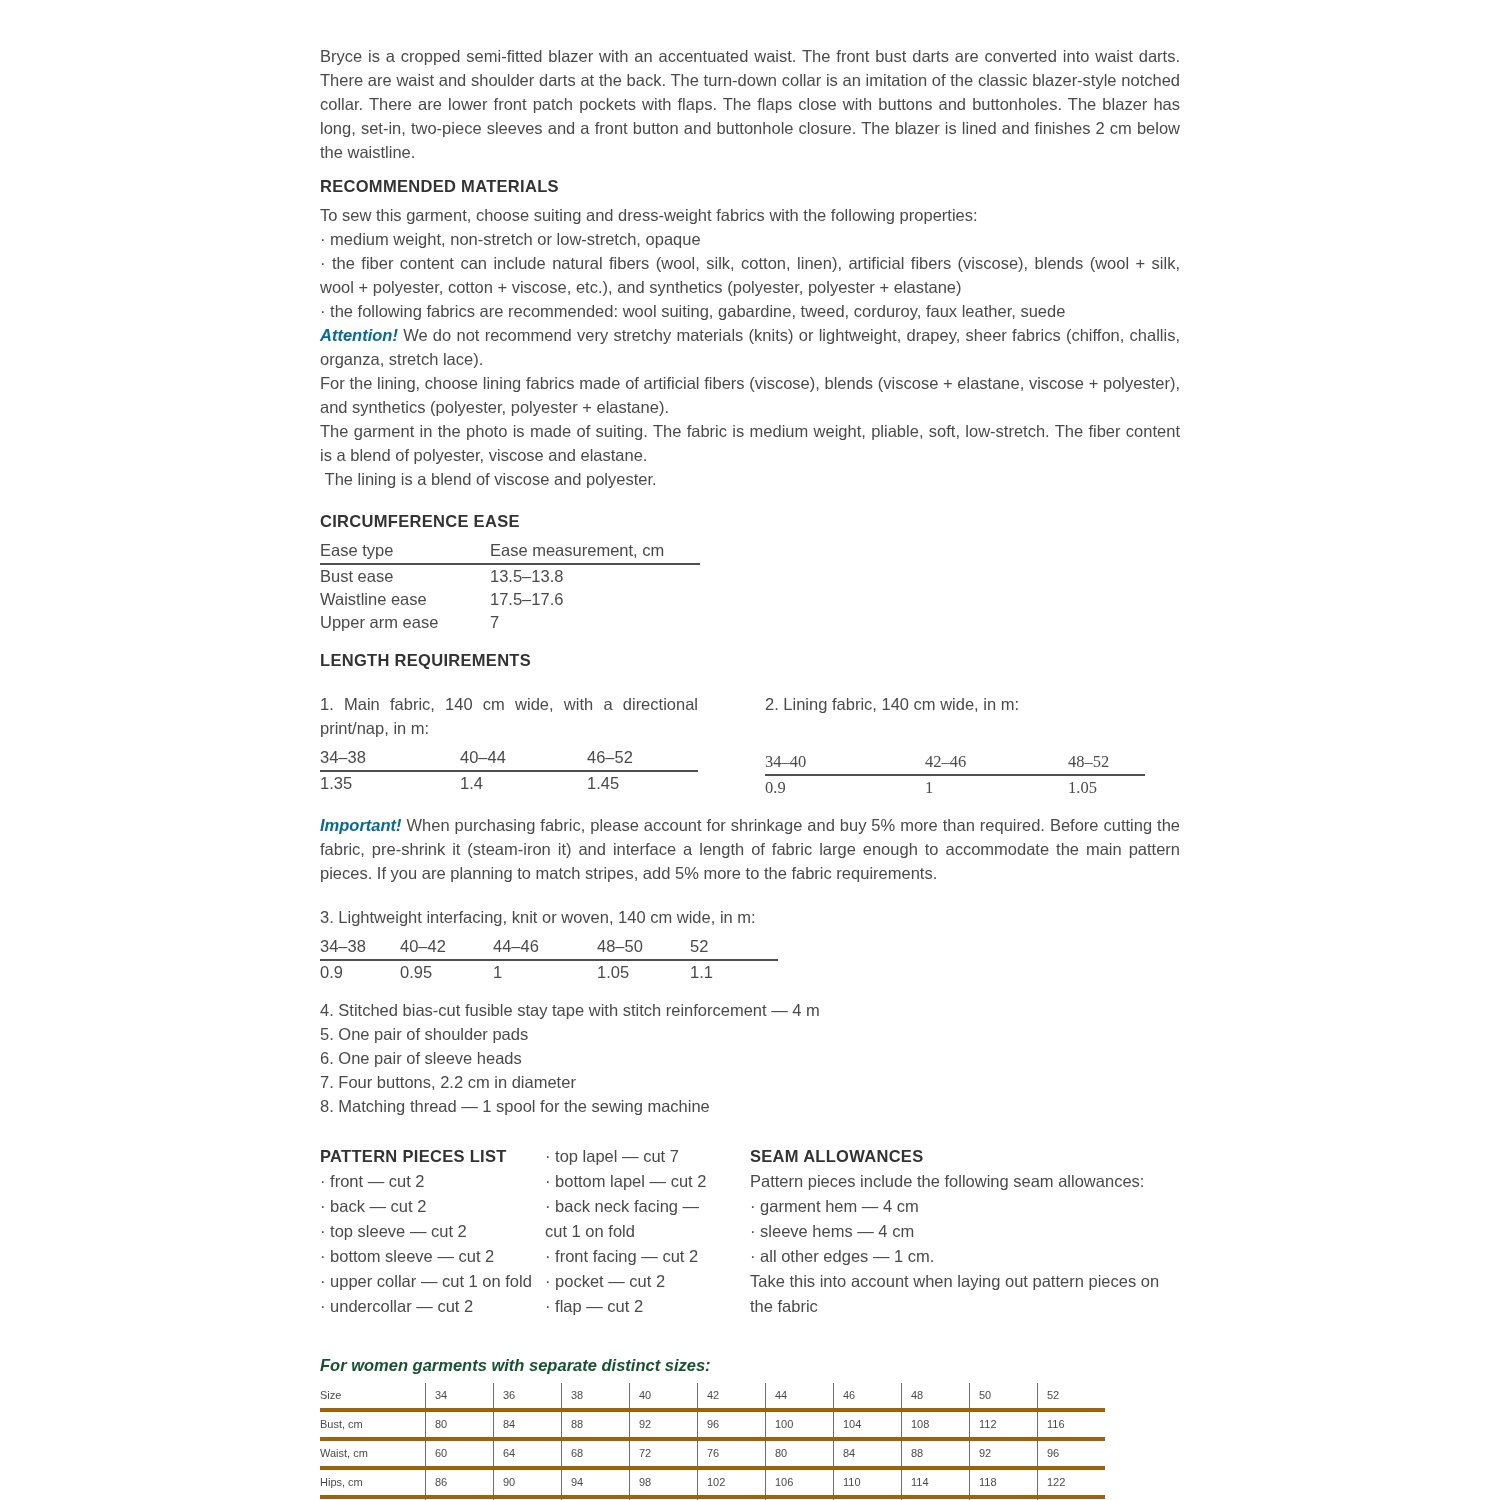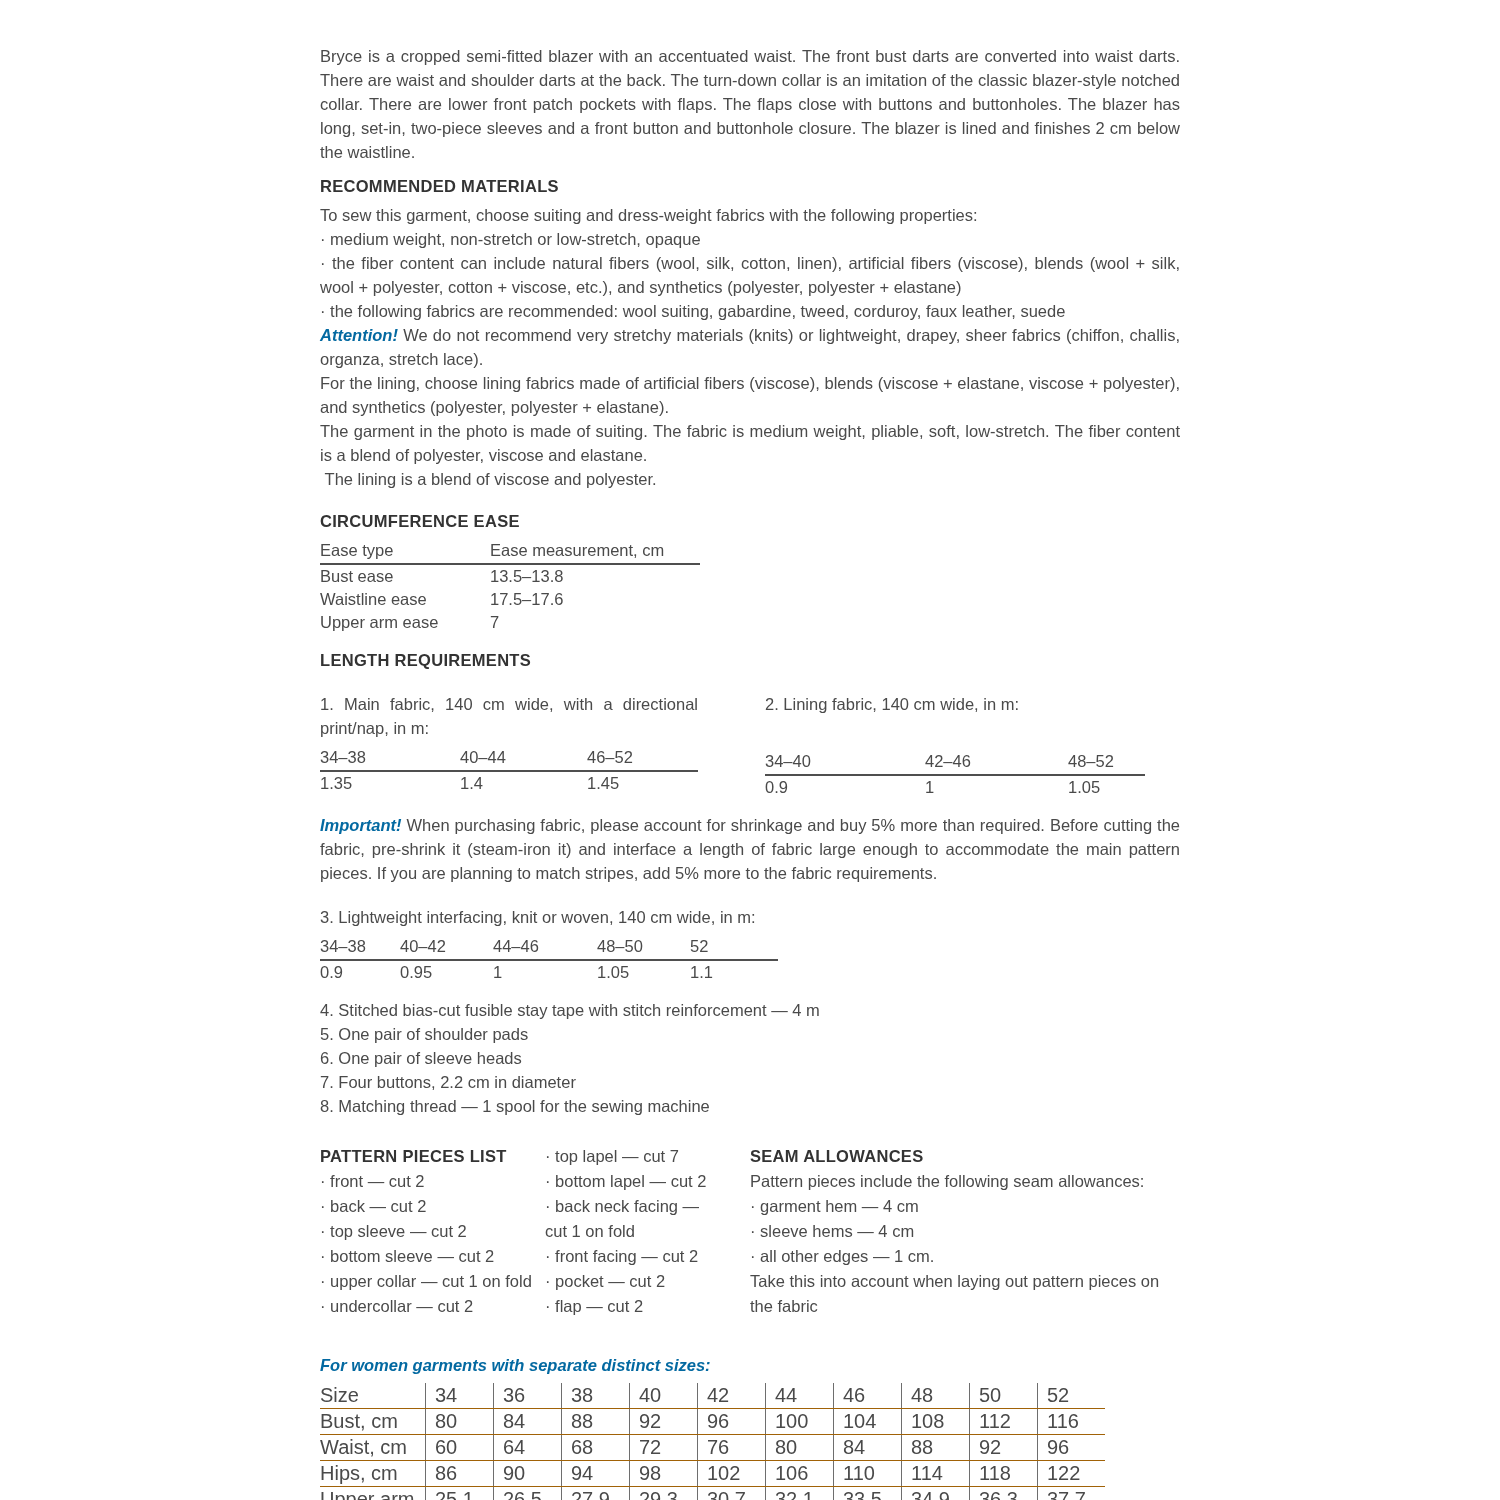--- a/index.html
+++ b/index.html
@@ -31,37 +31,37 @@
   .mini{margin-top:6px;}
   .mini .mrow{display:flex;line-height:23px;}
   .mini .mhead{border-bottom:2px solid #4f4f4f;padding-bottom:1px;}
   .mini .mrow span{flex:0 0 auto;}
   .mini .mrow span:last-child{flex:1 1 auto;}
 
   .w140{width:140px;} .w170{width:170px;} .w127{width:127px;}
   .w160{width:160px;} .w143{width:143px;}
   .w80{width:80px;} .w93{width:93px;} .w104{width:104px;}
   .mini.glen{width:375px;} .mini.ease{width:380px;}
-  .mini.mainfab{width:378px;} .mini.linfab{width:380px;}
+  .mini.mainfab{width:378px;} .mini.linfab{width:380px;font-family:Liberation Serif, serif;}
   .mini.interf{width:458px;}
 
   
   .threecol{display:flex;align-items:flex-start;line-height:25px;}
   .pcol1{width:225px;flex:0 0 225px;}
   .pcol2{width:205px;flex:0 0 205px;}
   .pcol3{width:430px;flex:0 0 430px;}
   .threecol .h2{margin-bottom:0;}
 
   
-  .size-caption{font-weight:700;font-style:italic;color:#0369a1;}
+  .size-caption{font-weight:700;font-style:italic;color:#14532d;}
   table.sizes{border-collapse:collapse;margin-top:6px;width:785px;table-layout:fixed;}
   table.sizes td{
-    border-bottom:1px solid #a16207;border-left:1px solid #6e6e6e;
+    border-bottom:4px solid #a16207;border-left:1px solid #6e6e6e;
     padding:2px 2px 2px 9px;line-height:21px;height:21px;
-    font-size:20px;color:#4a4a4a;white-space:nowrap;overflow:hidden;
+    font-size:11px;color:#4a4a4a;white-space:nowrap;overflow:hidden;
   }
   table.sizes td:first-child{border-left:none;width:103px;padding-left:0;}
   table.sizes td.num{width:56px;}
 </style>
 </head>
 <body>
 
 <div class="page">
 
   <p class="intro justify">Bryce is a cropped semi-fitted blazer with an accentuated waist. The front bust darts are converted into waist darts. There are waist and shoulder darts at the back. The turn-down collar is an imitation of the classic blazer-style notched collar. There are lower front patch pockets with flaps. The flaps close with buttons and buttonholes. The blazer has long, set-in, two-piece sleeves and a front button and buttonhole closure. The blazer is lined and finishes 2 cm below the waistline.</p>

